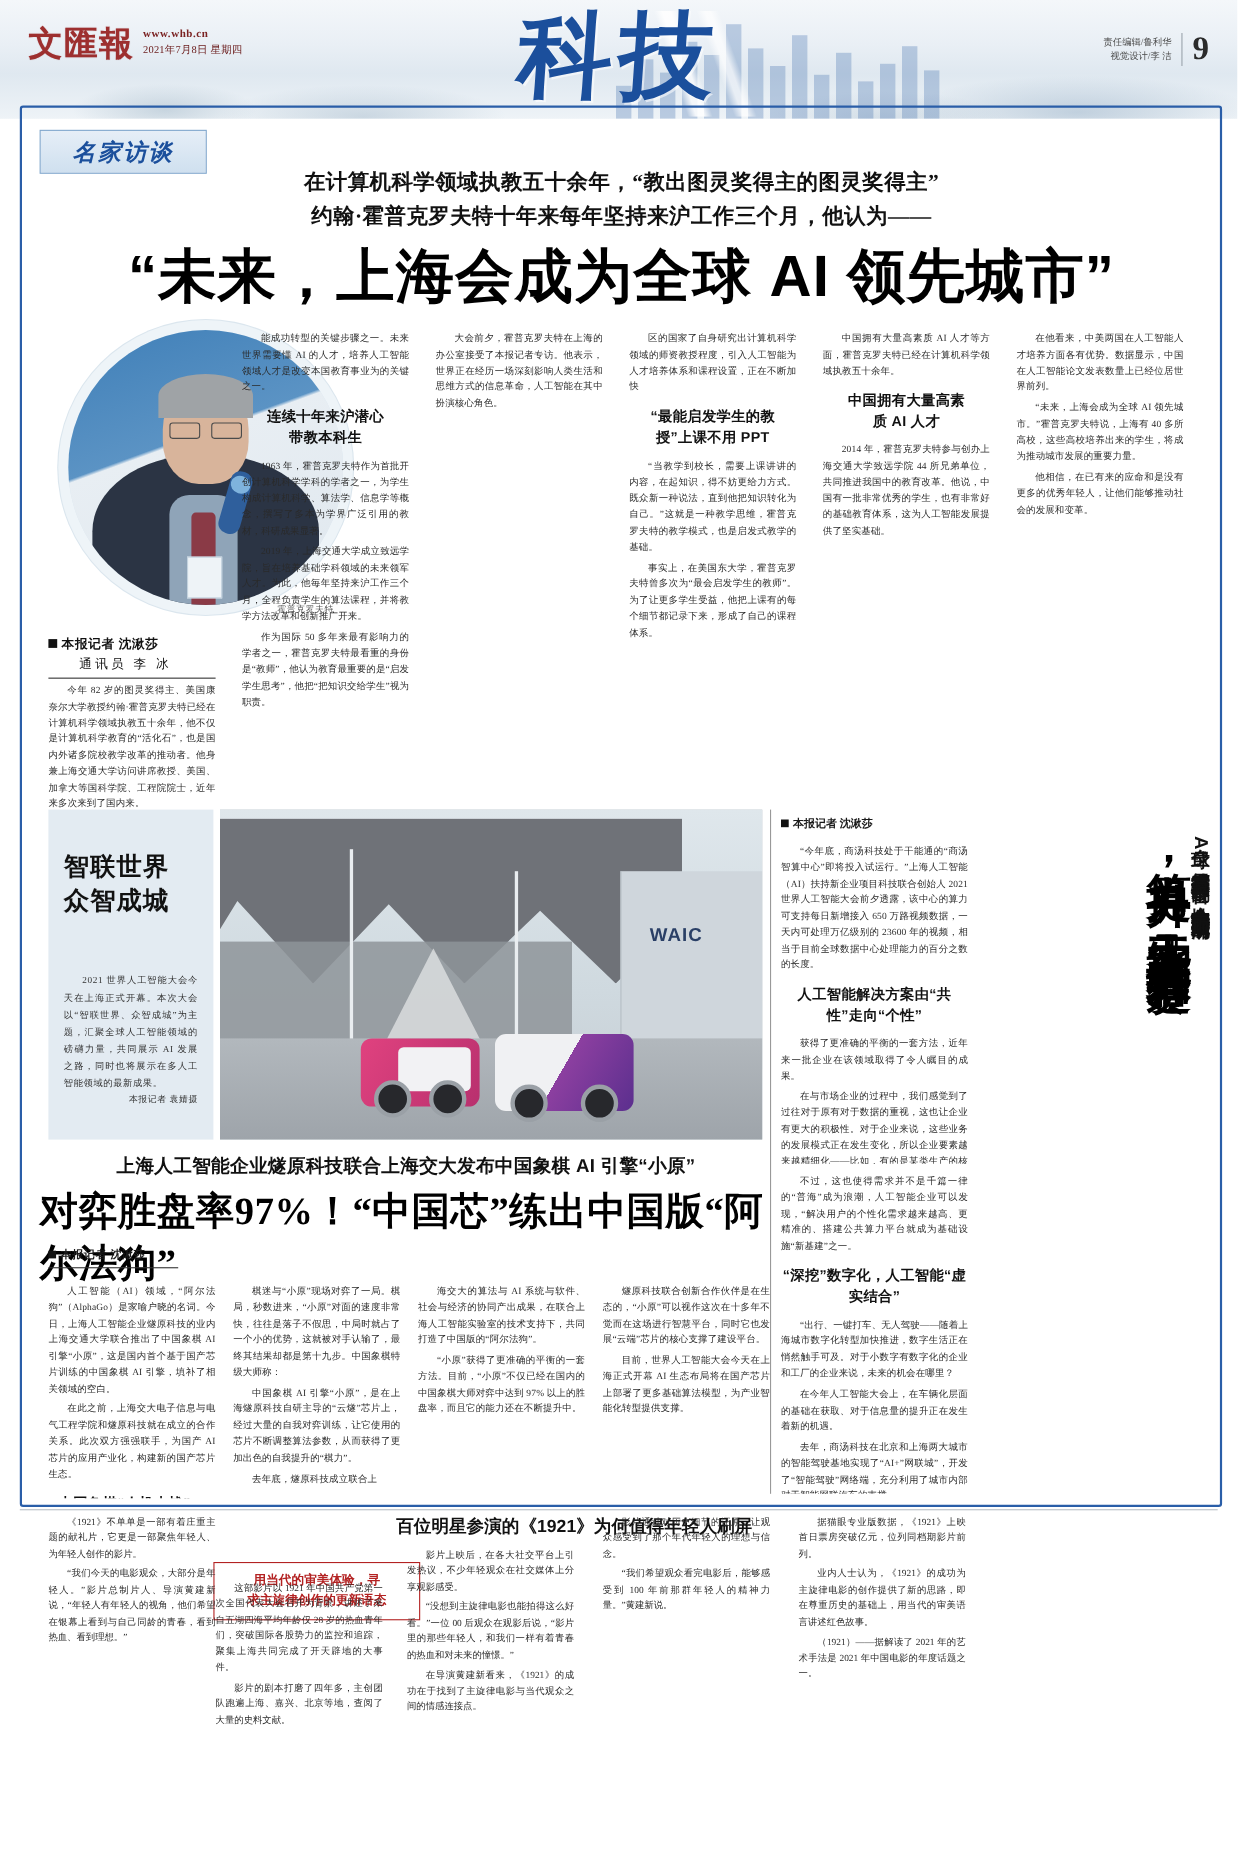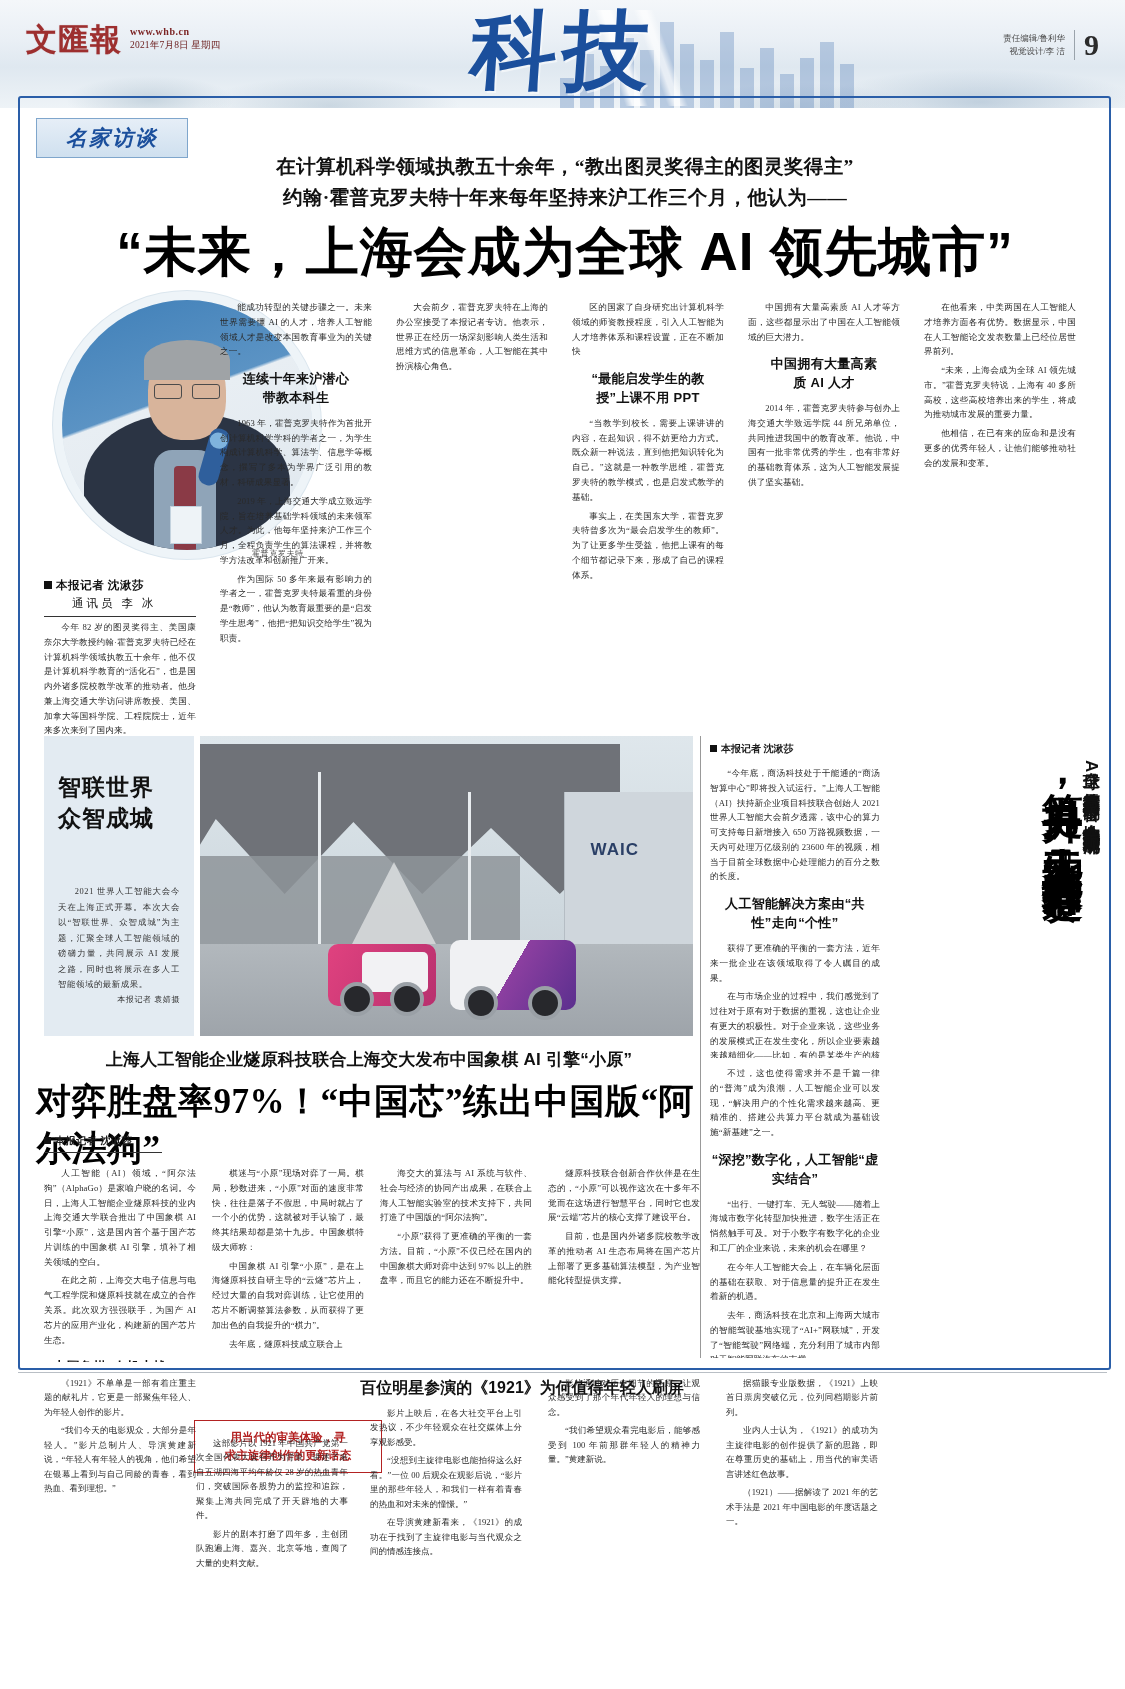--- a/index.html
+++ b/index.html
@@ -241,21 +241,21 @@
       <div class="col" style="left: 528px; width: 152px; height: 430px; overflow: hidden;">
         <p>区的国家了自身研究出计算机科学领域的师资教授程度，引入人工智能为人才培养体系和课程设置，正在不断加快</p>
         <div class="subhead">
           <div>“最能启发学生的教</div>
           <div>授”上课不用 PPT</div>
         </div>
         <p>“当教学到校长，需要上课讲讲的内容，在起知识，得不妨更给力方式。既众新一种说法，直到他把知识转化为自己。”这就是一种教学思维，霍普克罗夫特的教学模式，也是启发式教学的基础。</p>
         <p>事实上，在美国东大学，霍普克罗夫特曾多次为“最会启发学生的教师”。为了让更多学生受益，他把上课有的每个细节都记录下来，形成了自己的课程体系。</p>
       </div>
       <div class="col" style="left: 704px; width: 152px; height: 430px; overflow: hidden;">
-        <p>中国拥有大量高素质 AI 人才等方面，这些都显示出了中国在人工智能领域的巨大潜力。</p>
+        <p>中国拥有大量高素质 AI 人才等方面，霍普克罗夫特已经在计算机科学领域执教五十余年。</p>
         <div class="subhead">
           <div>中国拥有大量高素</div>
           <div>质 AI 人才</div>
         </div>
         <p>2014 年，霍普克罗夫特参与创办上海交通大学致远学院 44 所兄弟单位，共同推进我国中的教育改革。他说，中国有一批非常优秀的学生，也有非常好的基础教育体系，这为人工智能发展提供了坚实基础。</p>
       </div>
       <div class="col" style="left: 880px; width: 152px; height: 430px; overflow: hidden;">
         <p>在他看来，中美两国在人工智能人才培养方面各有优势。数据显示，中国在人工智能论文发表数量上已经位居世界前列。</p>
         <p>“未来，上海会成为全球 AI 领先城市。”霍普克罗夫特说，上海有 40 多所高校，这些高校培养出来的学生，将成为推动城市发展的重要力量。</p>
         <p>他相信，在已有来的应命和是没有更多的优秀年轻人，让他们能够推动社会的发展和变革。</p>
@@ -311,21 +311,21 @@
         <p>棋迷与“小原”现场对弈了一局。棋局，秒数进来，“小原”对面的速度非常快，往往是落子不假思，中局时就占了一个小的优势，这就被对手认输了，最终其结果却都是第十九步。中国象棋特级大师称：</p>
         <p>中国象棋 AI 引擎“小原”，是在上海燧原科技自研主导的“云燧”芯片上，经过大量的自我对弈训练，让它使用的芯片不断调整算法参数，从而获得了更加出色的自我提升的“棋力”。</p>
         <p>去年底，燧原科技成立联合上</p>
       </div>
       <div class="col" style="left: 336px; width: 152px; height: 196px; overflow: hidden;">
         <p>海交大的算法与 AI 系统与软件、社会与经济的协同产出成果，在联合上海人工智能实验室的技术支持下，共同打造了中国版的“阿尔法狗”。</p>
         <p>“小原”获得了更准确的平衡的一套方法。目前，“小原”不仅已经在国内的中国象棋大师对弈中达到 97% 以上的胜盘率，而且它的能力还在不断提升中。</p>
       </div>
       <div class="col" style="left: 504px; width: 152px; height: 196px; overflow: hidden;">
         <p>燧原科技联合创新合作伙伴是在生态的，“小原”可以视作这次在十多年不觉而在这场进行智慧平台，同时它也发展“云端”芯片的核心支撑了建设平台。</p>
-        <p>目前，也是国内外诸多院校教学改革的推动者 AI 生态布局将在国产芯片上部署了更多基础算法模型，为产业智能化转型提供支撑。</p>
+        <p>目前，世界人工智能大会今天在上海正式开幕 AI 生态布局将在国产芯片上部署了更多基础算法模型，为产业智能化转型提供支撑。</p>
       </div>
     </div>
 
   <div class="vdiv"></div>
   <div class="vbyline"><span class="sq"></span><span>本报记者  沈湫莎</span></div>
   <div class="vkicker">全球AI算力需求平均每两个月翻一番，个性化产业智能转型需求不断涌现</div>
   <div class="vhead">算力提升，人工智能正进入『细分赛道』</div>
   <div class="colwrap" style="left:710px;top:766px;width:170px;" id="compcols">
       <div class="col" style="left: 0px; width: 170px; top: 0px; height: 292px; overflow: hidden;">
         <p>“今年底，商汤科技处于干能通的“商汤智算中心”即将投入试运行。”上海人工智能（AI）扶持新企业项目科技联合创始人 2021 世界人工智能大会前夕透露，该中心的算力可支持每日新增接入 650 万路视频数据，一天内可处理万亿级别的 23600 年的视频，相当于目前全球数据中心处理能力的百分之数的长度。</p>

